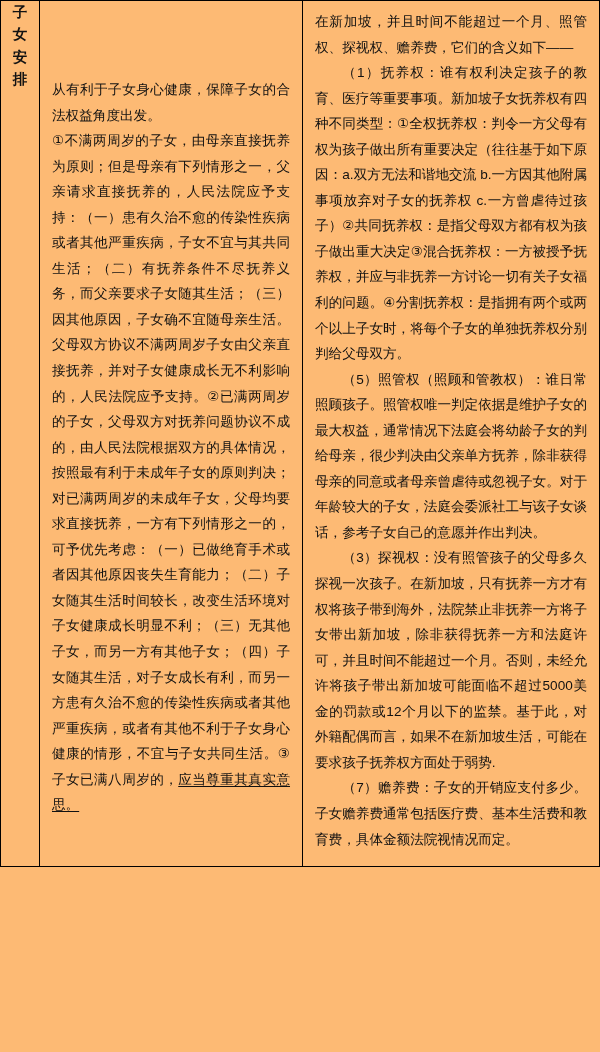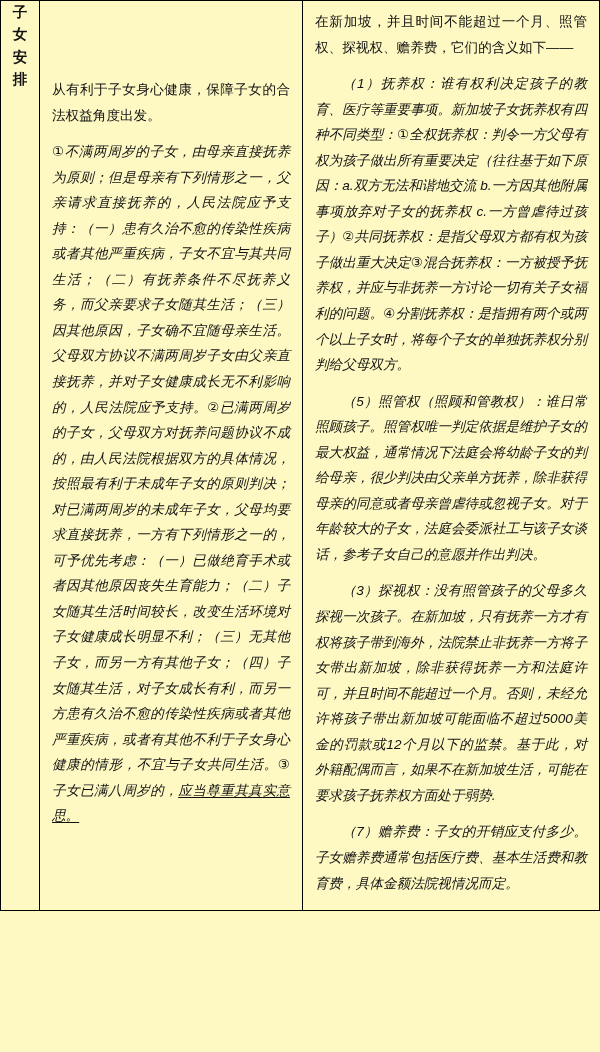--- a/index.html
+++ b/index.html
@@ -8,21 +8,21 @@
     background: #ffffff;
   }
   body {
     font-family: "Liberation Sans", "DejaVu Sans", sans-serif;
     color: #1a1a1a;
   }
   .page {
     width: 600px;
     height: 1052px;
     box-sizing: border-box;
-    background: #fef9c3;
+    background: #fdba74;
     position: relative;
     overflow: hidden;
   }
   table.doc-table {
     width: 600px;
     border-collapse: collapse;
     table-layout: fixed;
   }
   table.doc-table td {
     border: 1px solid #000000;
@@ -63,22 +63,21 @@
     padding: 8px 12px 14px 12px;
   }
   p.para {
     margin: 0 0 0 0;
     text-indent: 0;
   }
   p.para.indent {
     text-indent: 2em;
   }
   p.para + p.para {
-    margin-top: 11px;
-    font-style: italic;
+    margin-top: 0px;
   }
   p.para.gap {
     margin-top: 17px;
   }
   .spacer-top-left {
     height: 76px;
   }
   .underline {
     text-decoration: underline;
     text-underline-offset: 2px;

